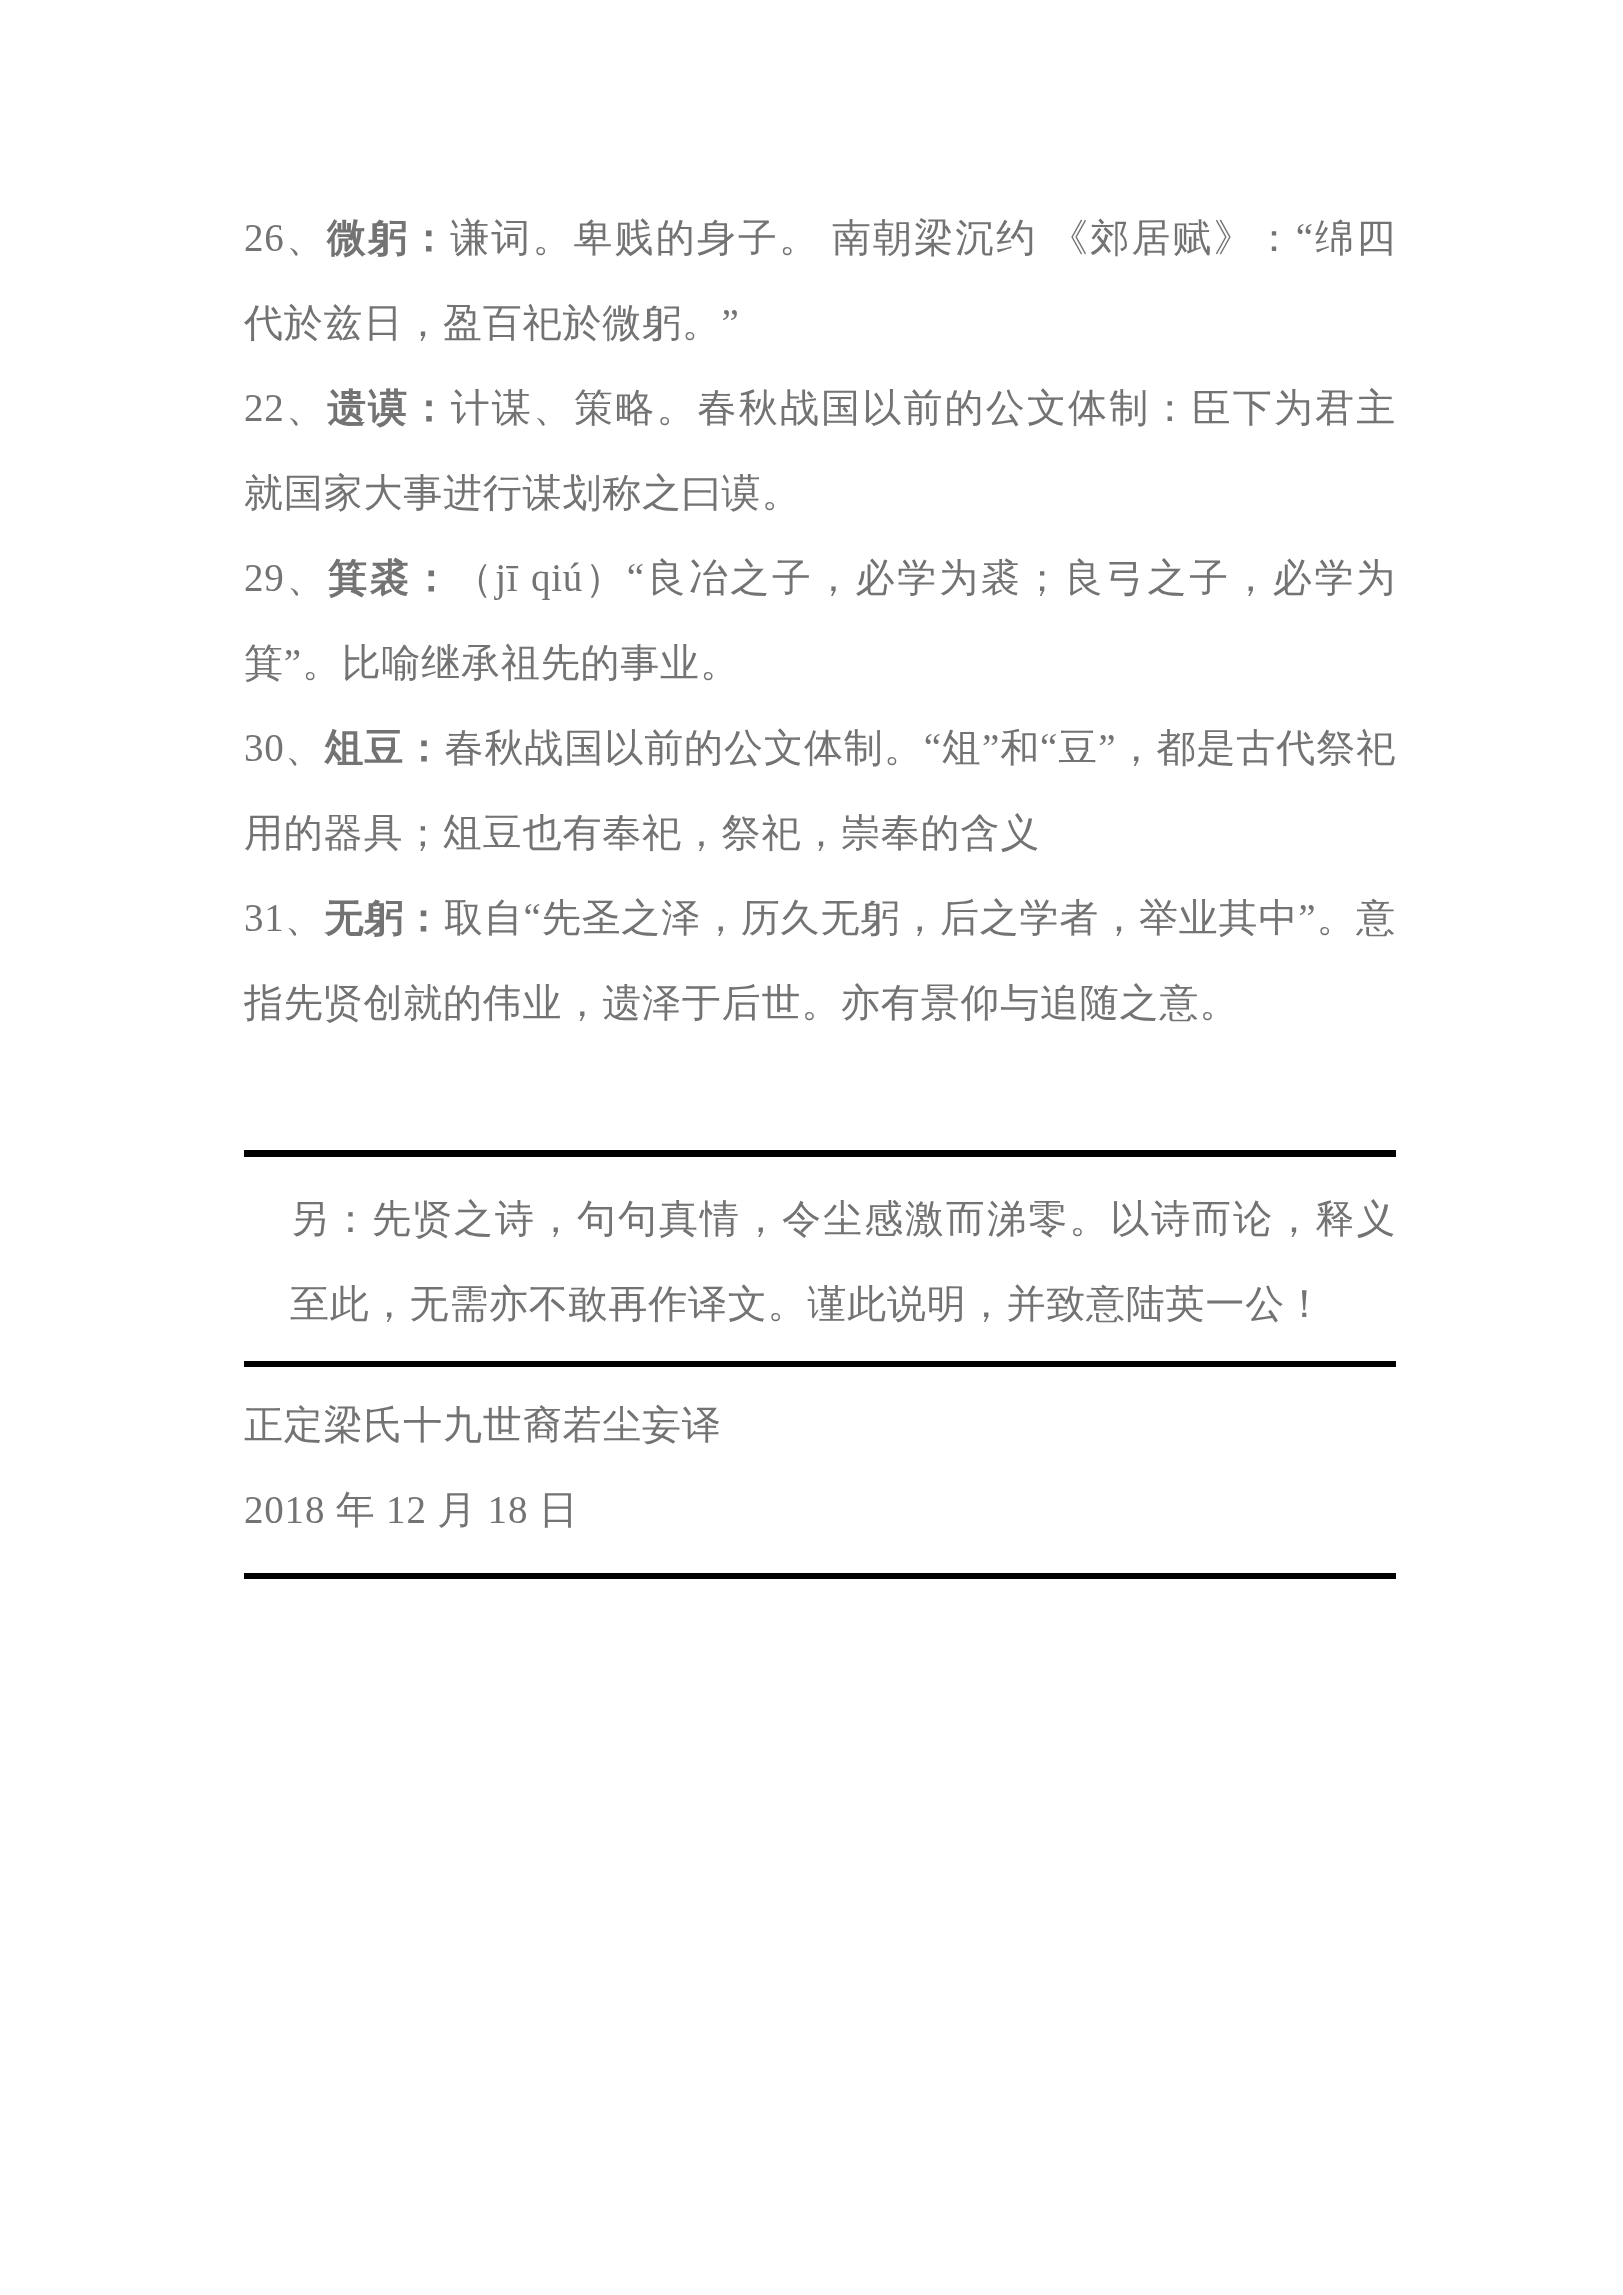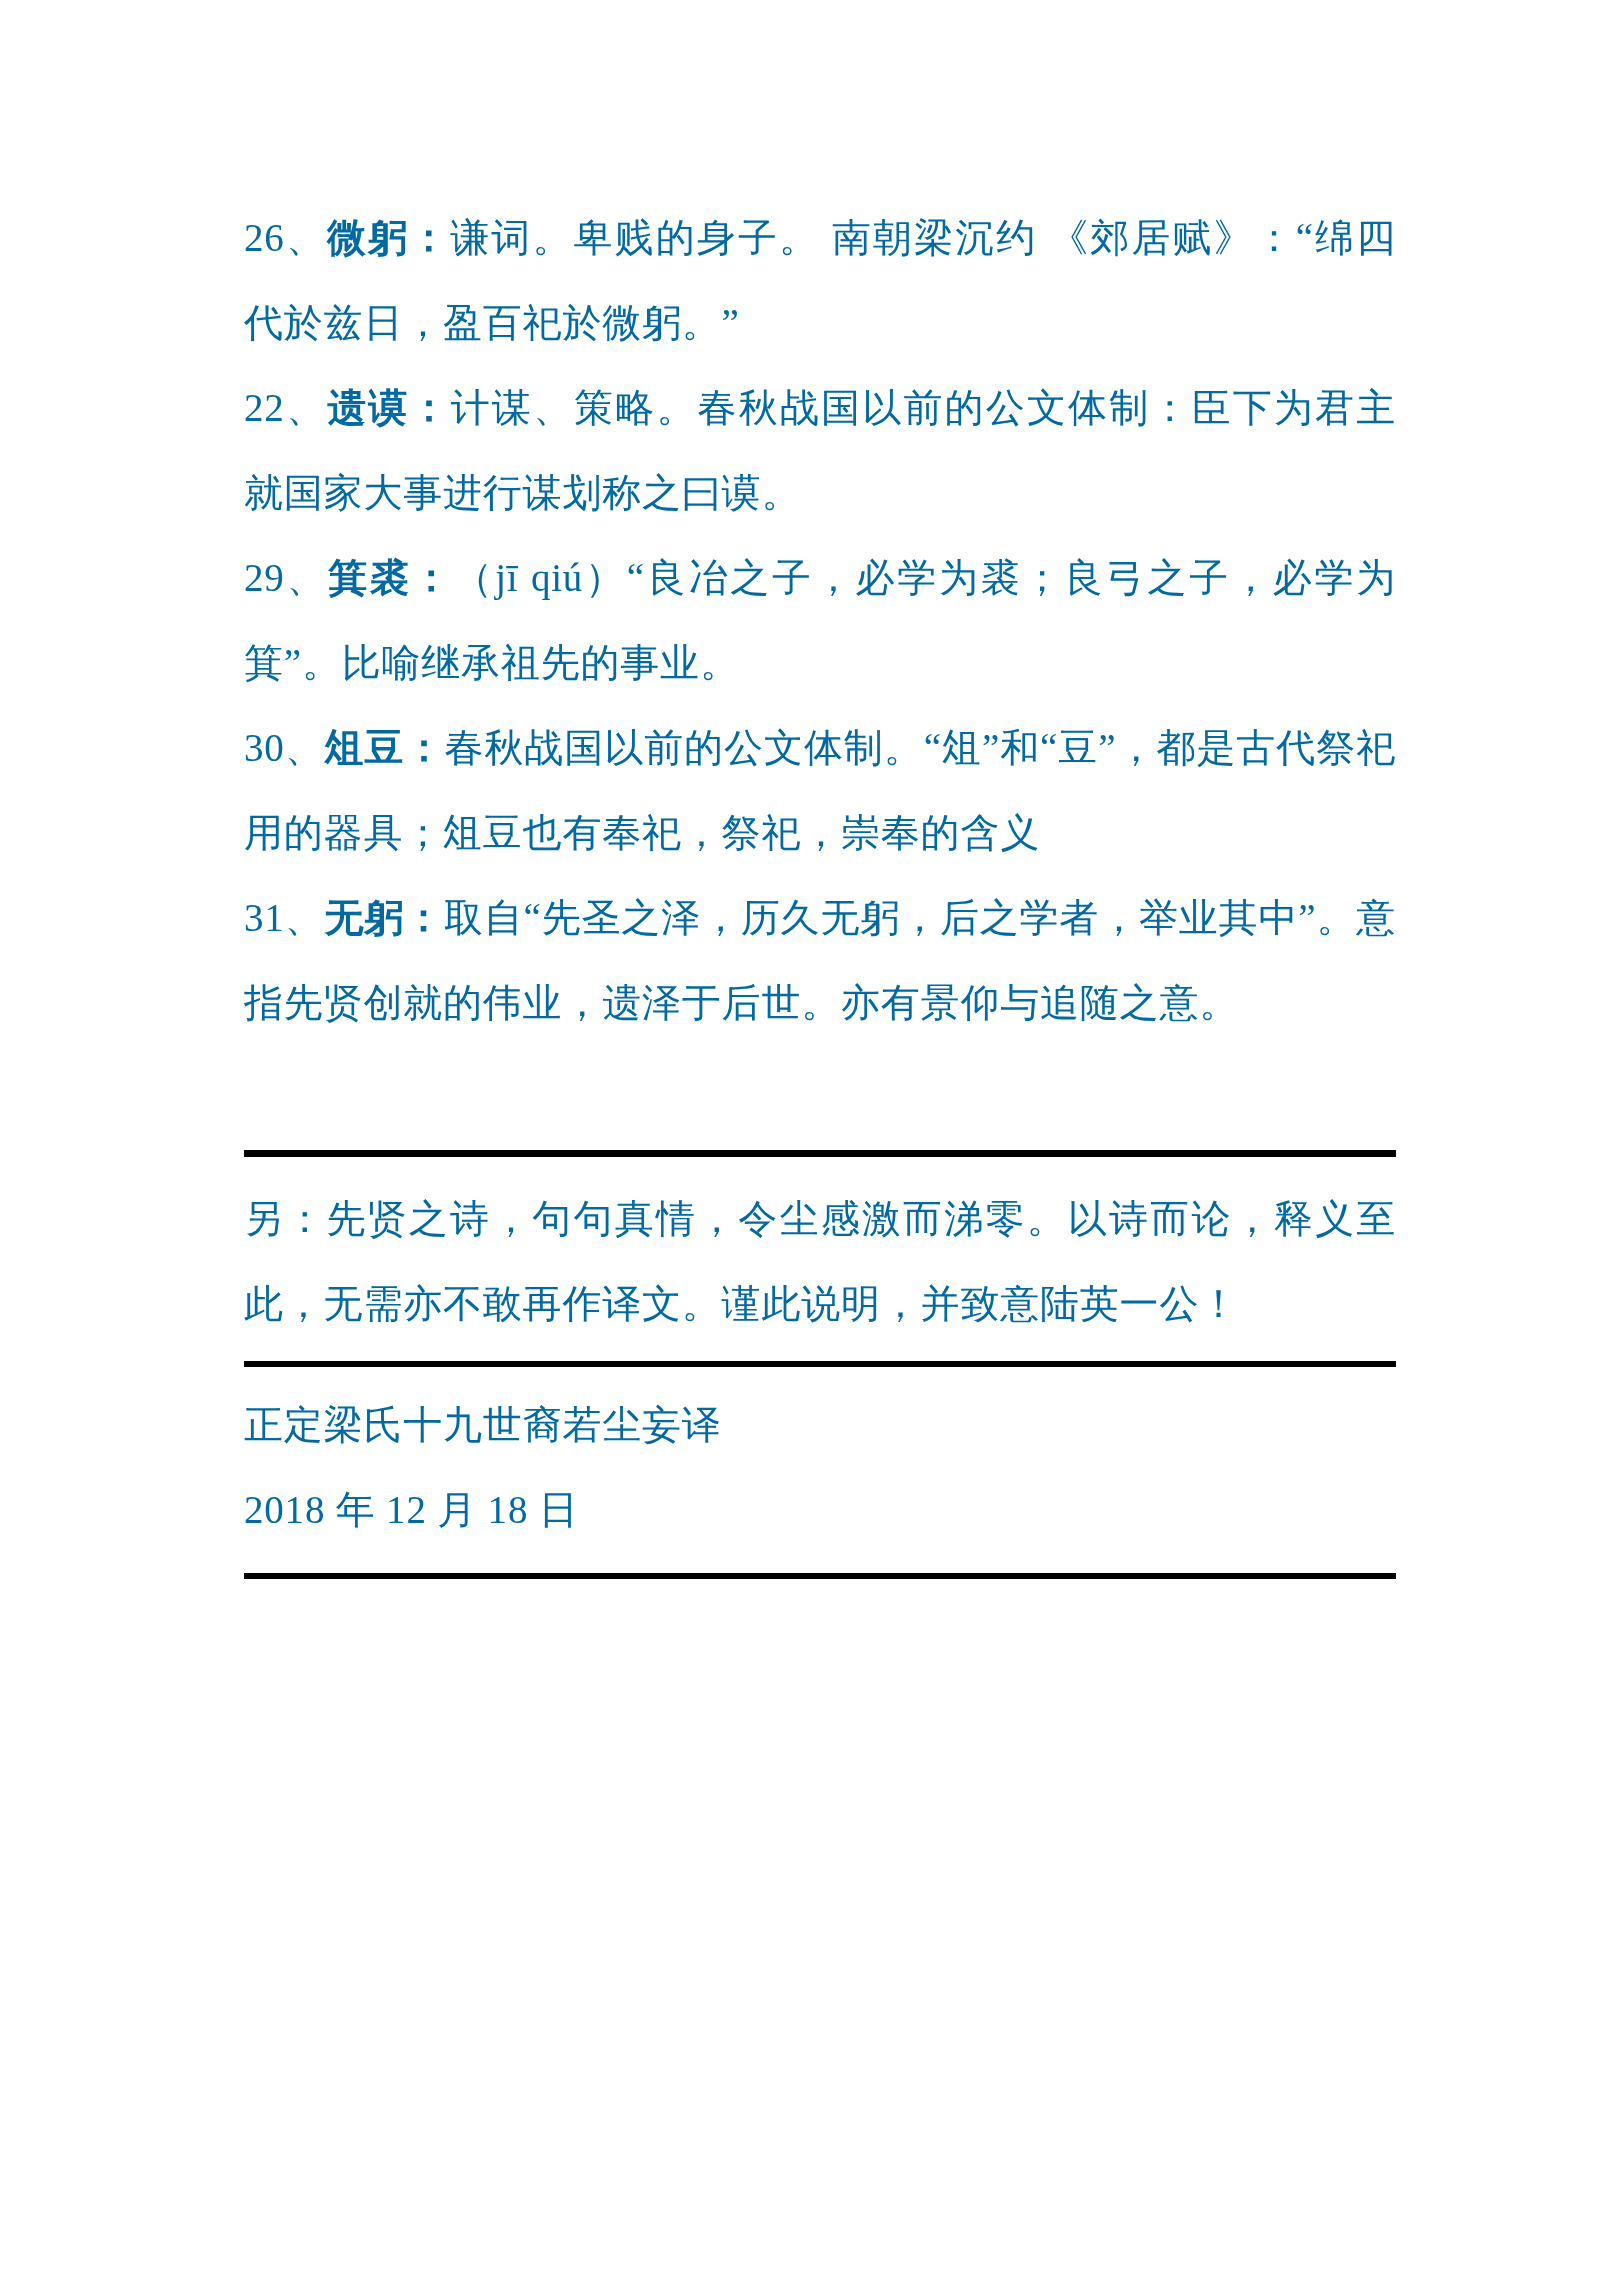--- a/index.html
+++ b/index.html
@@ -20,34 +20,34 @@
     padding: 195px 227px 0 244px;
     background: #ffffff;
   }
   .entry, .note, .signature p {
     margin: 0;
     font-size: 39px;
     line-height: 85px;
     letter-spacing: 0.8px;
     text-align: justify;
     text-justify: inter-character;
-    color: #0369a1;
+    color: #737373;
   }
   .entry .term {
     font-weight: bold;
   }
   .rule {
     border: none;
     height: 6.5px;
     background: #000000;
     margin: 0;
     width: 100%;
   }
   .rule-top { margin-top: 105px; }
-  .note { margin-top: 19.6px; }
+  .note { margin-top: 19.6px; margin-left: 46px; }
   .rule-middle { margin-top: 14.7px; }
   .signature { margin-top: 14.7px; }
   .rule-bottom { margin-top: 21px; }
 </style>
 </head>
 <body>
 
 <main class="page">
 
   <section class="glossary">

